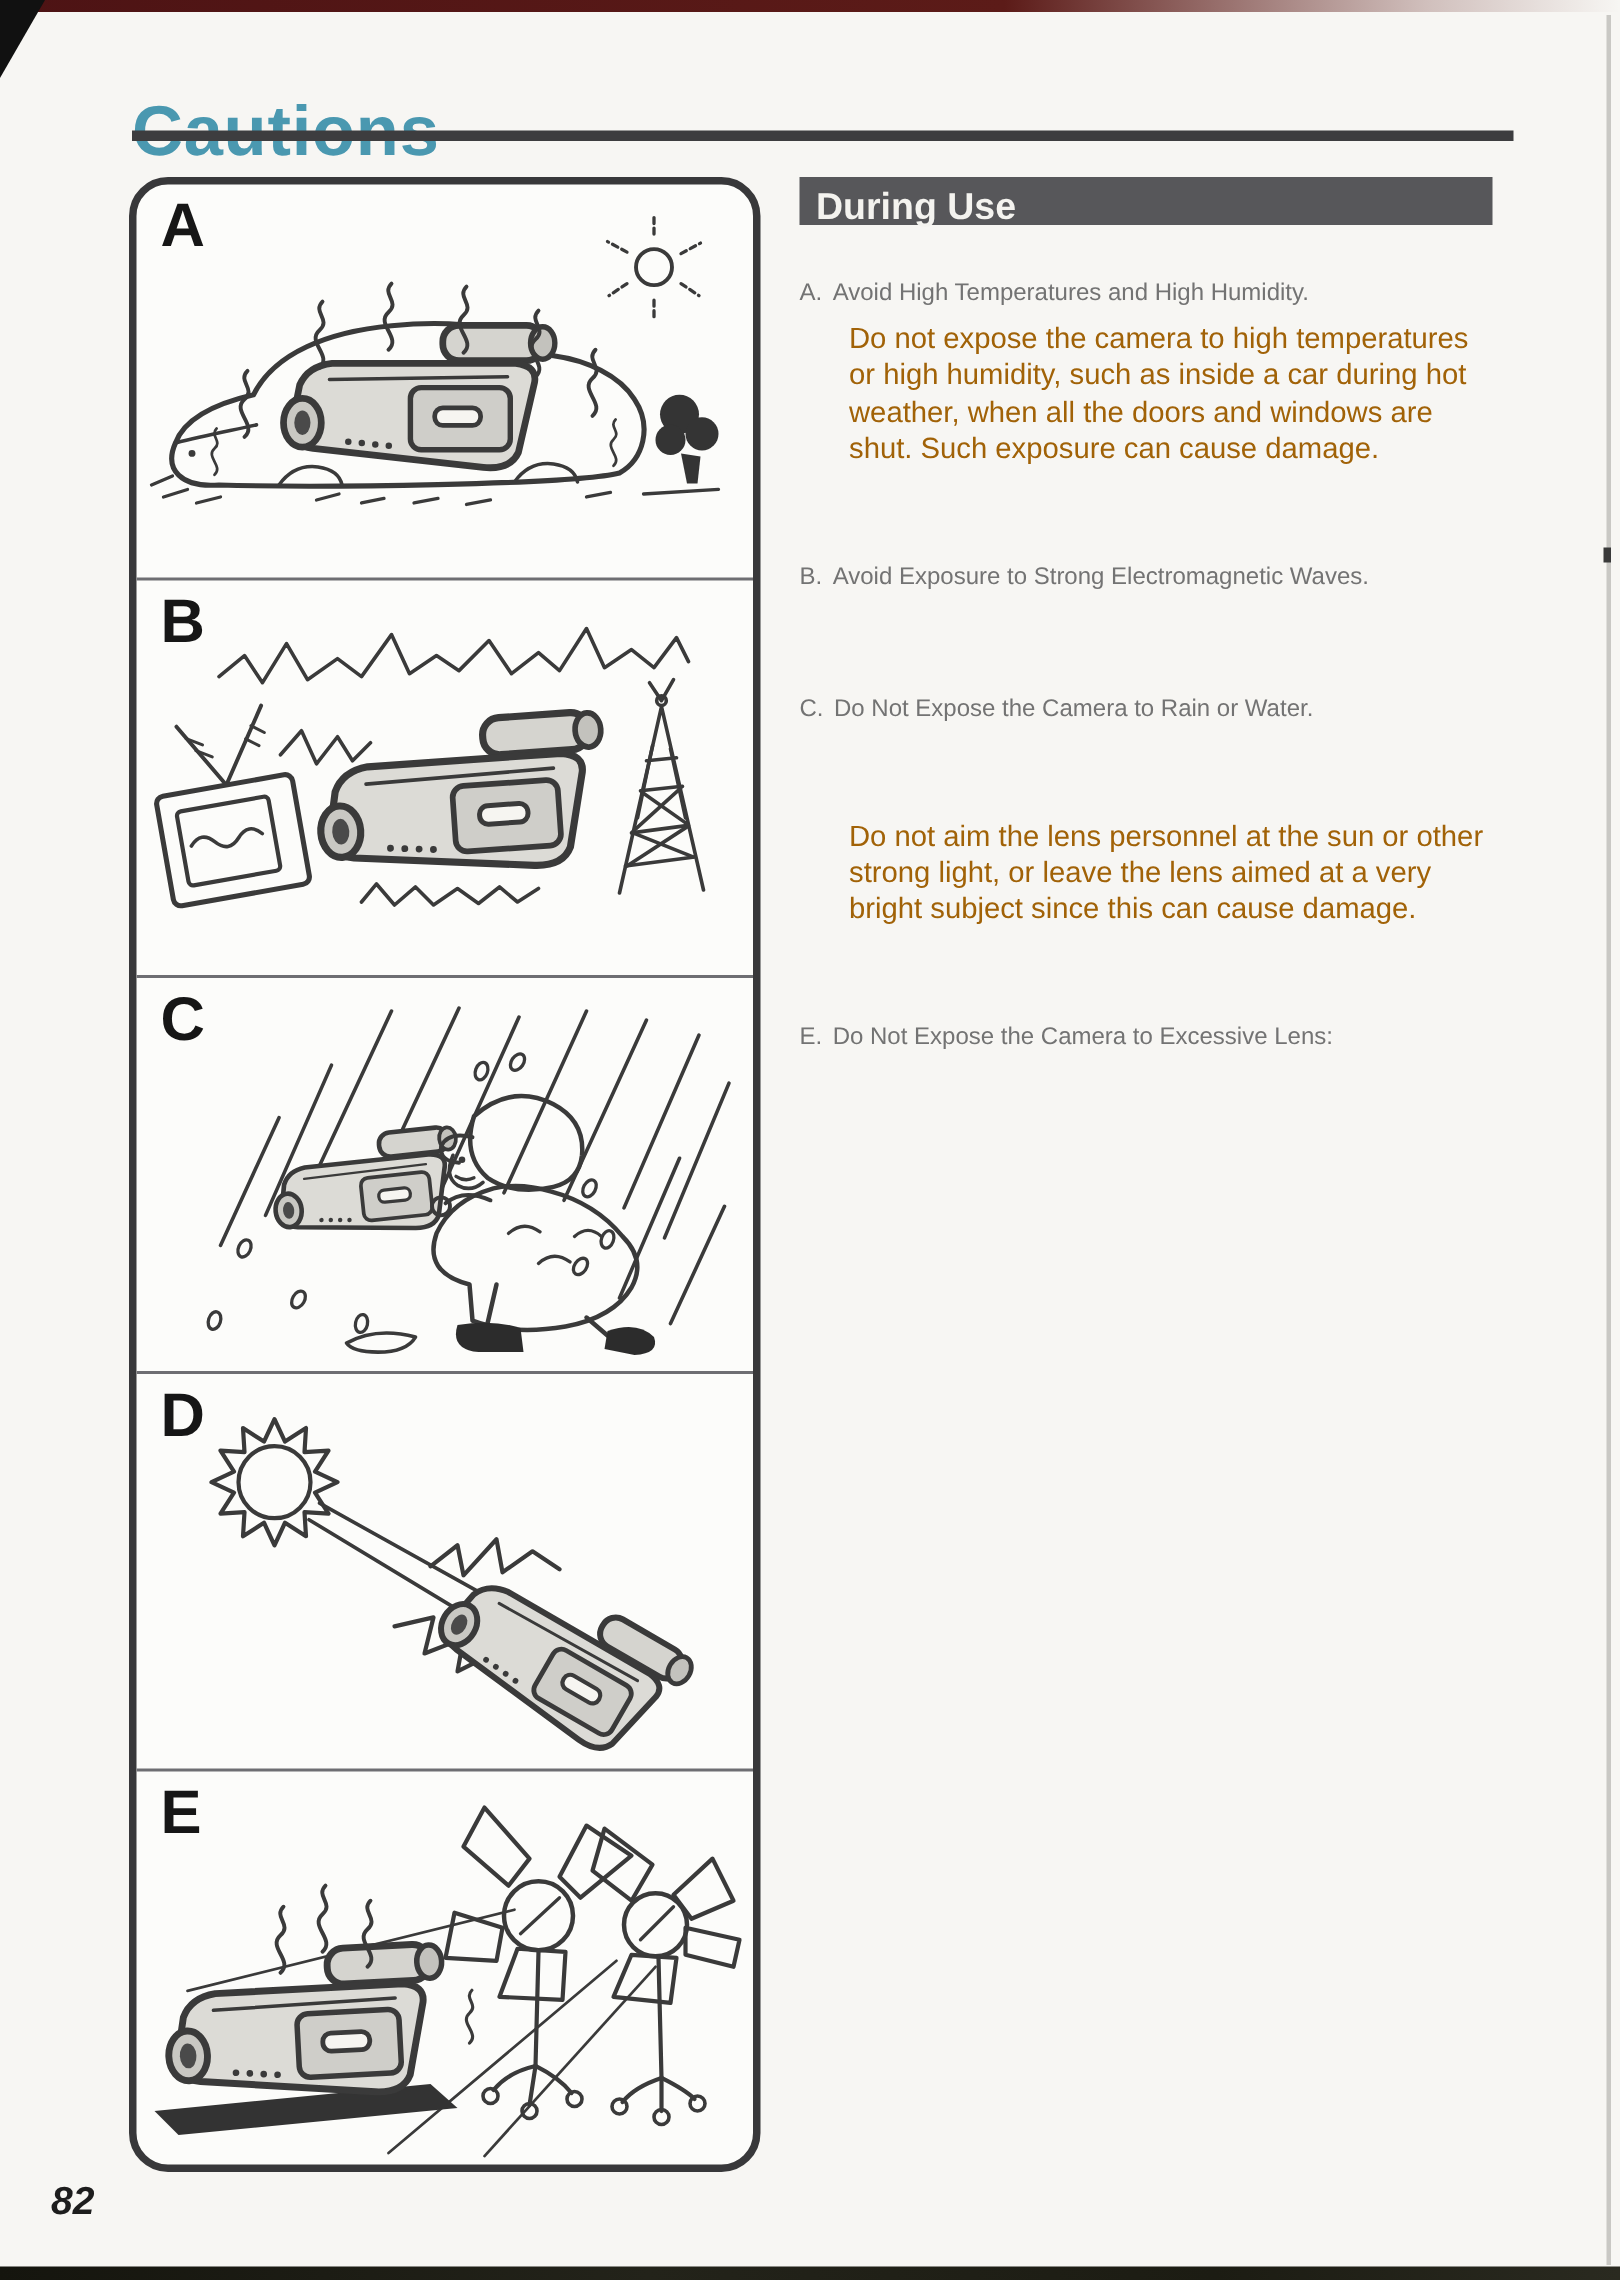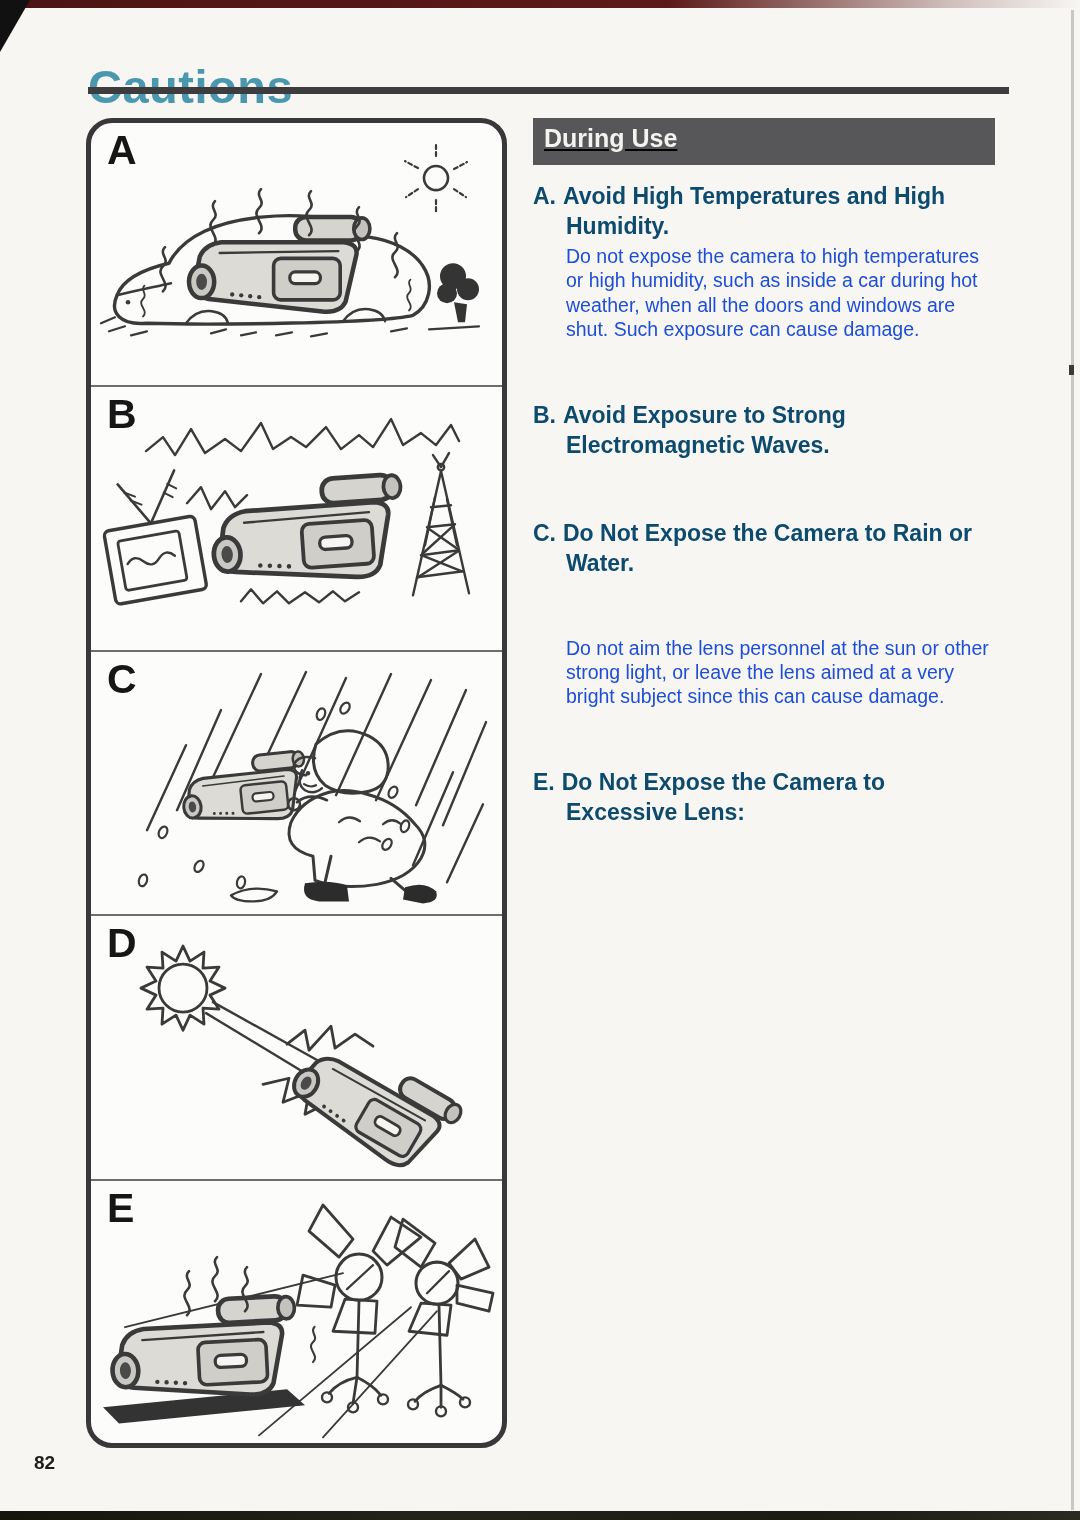--- a/index.html
+++ b/index.html
@@ -24,31 +24,31 @@
   
   .board{position:absolute;left:86px;top:118px;width:421px;height:1330px;
     border:5px solid #38383a;border-radius:26px;background:#fcfcfa;
     display:flex;flex-direction:column;box-sizing:border-box;overflow:hidden;}
   .panel{flex:1;position:relative;}
   .panel + .panel{border-top:2px solid #6e6e72;}
   .panel-label{position:absolute;top:4px;left:16px;font-size:41px;font-weight:bold;color:#161616;z-index:2;}
   .illu{position:absolute;left:0;top:0;width:100%;height:100%;}
 
   
-  .during-bar{position:absolute;left:533px;top:118px;width:462px;height:47px;background:#57575a;text-decoration:underline;}
+  .during-bar{position:absolute;left:533px;top:118px;width:462px;height:32px;background:#57575a;}
   .during-bar span{display:block;color:#f4f3ef;font-weight:bold;font-size:25px;line-height:41px;padding-left:11px;}
   .sections{position:absolute;left:533px;top:159px;width:465px;color:#1d1d1d;}
   .caution{margin-top:58px;}
   .caution:first-child{margin-top:22px;}
-  .sec-heading{margin:0;font-size:23px;line-height:30px;font-weight:bold;
-    padding-left:33px;text-indent:-33px;color:#0c4a6e;}
+  .sec-heading{margin:0;font-size:16px;line-height:30px;font-weight:normal;
+    padding-left:33px;text-indent:-33px;color:#737373;}
   .sec-label{margin-right:7px;}
-  .sec-body{margin:3px 0 0 0;font-size:19.5px;line-height:24.4px;padding-left:33px;color:#1d4ed8;}
-
-  .page-number{position:absolute;left:34px;top:1452px;font-size:19px;font-weight:bold;color:#1d1d1d;}
+  .sec-body{margin:3px 0 0 0;font-size:19.5px;line-height:24.4px;padding-left:33px;color:#a16207;}
+
+  .page-number{position:absolute;left:34px;top:1452px;font-size:26px;font-weight:bold;color:#1d1d1d;font-style:italic;}
 
   svg .ln{stroke:#3a3a3a;fill:none;stroke-linecap:round;stroke-linejoin:round;}
   .defs-holder{position:absolute;width:0;height:0;overflow:hidden;}
 </style>
 </head>
 <body>
 
 <svg class="defs-holder" aria-hidden="true">
   <defs>
     <g id="cam" stroke="#3a3a3a" stroke-linejoin="round" stroke-linecap="round">

